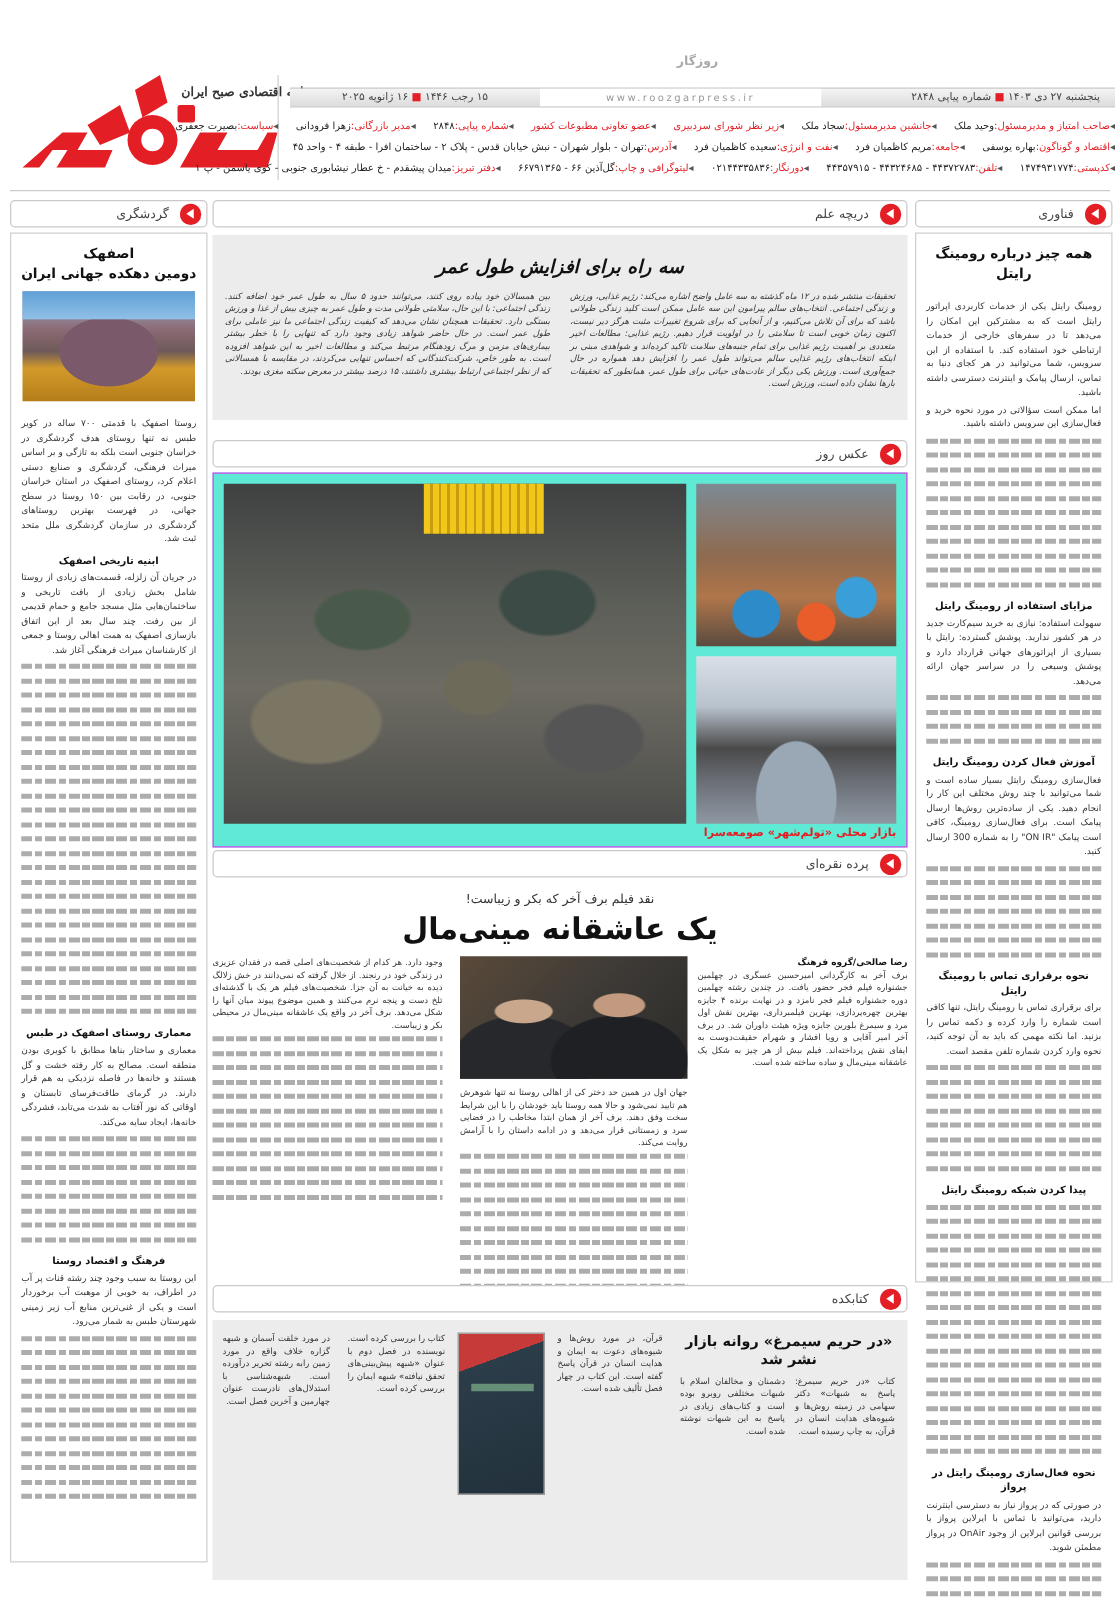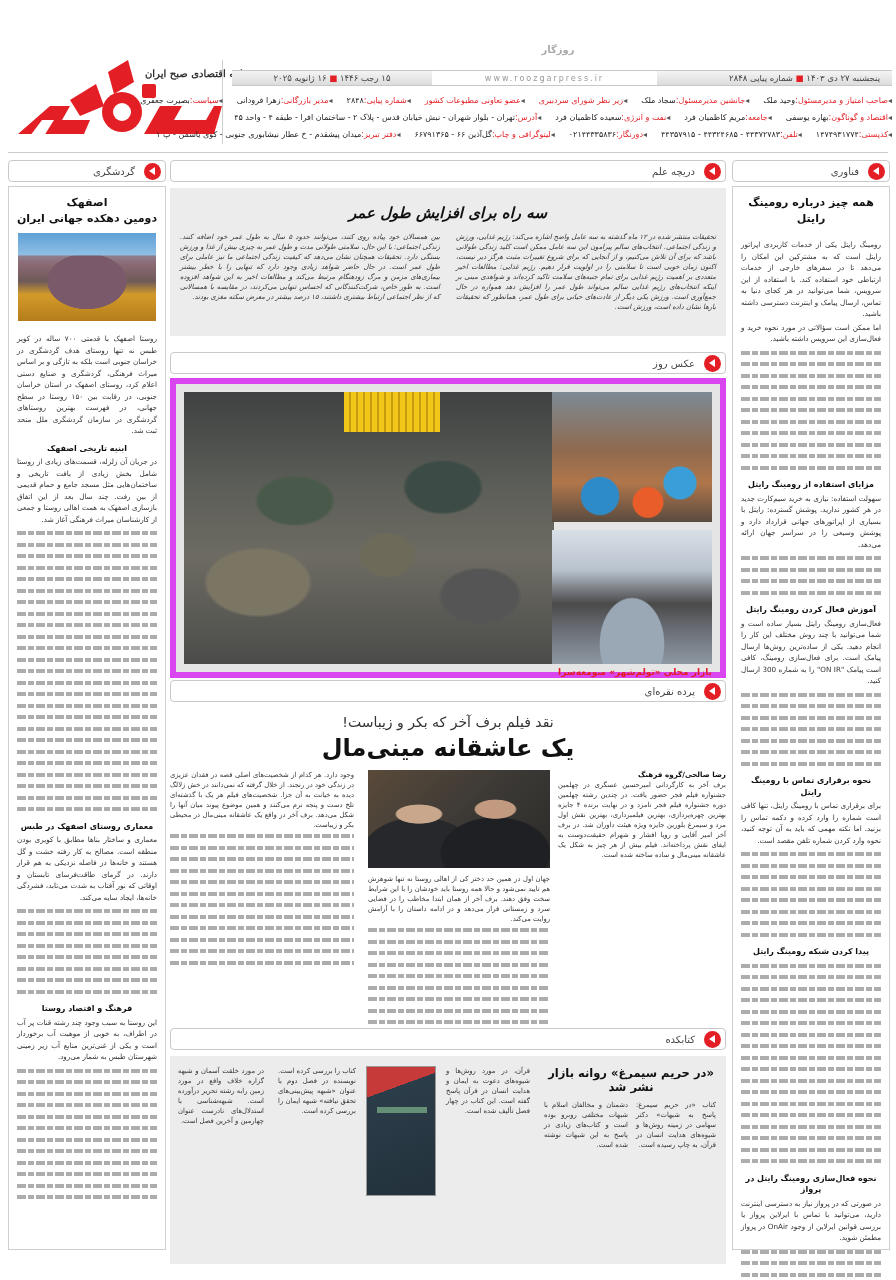--- a/index.html
+++ b/index.html
@@ -48,21 +48,21 @@
   .fill-lines span::before { content: ""; position: absolute; right: 0; left: 0; top: 4px; height: 4px; background: repeating-linear-gradient(90deg, #6a6a6a 0 9px, transparent 9px 11px, #6a6a6a 11px 17px, transparent 17px 19px); opacity: 0.55; }
 
   
   .sci { margin-top: 6px; background: #ececec; padding: 8px 10px; height: 148px; font-style: italic; }
   .sci h2 { text-align: center; font-size: 15px; font-weight: bold; color: #111; margin: 8px 0 10px; }
   .sci .cols { display: flex; gap: 16px; }
   .sci .cols > div { flex: 1; font-size: 6.8px; line-height: 10px; text-align: justify; color: #333; }
 
   
   .photo-sec { position: absolute; top: 192px; left: 0; width: 556px; }
-  .photo-area { margin-top: 4px; border: 6px solid #d946ef; height: 300px; position: relative; background: #e5e5e5; }
+  .photo-area { margin-top: 4px; border: 1px solid #d946ef; height: 300px; position: relative; background: #5eead4; }
   .ph-main { position: absolute; left: 8px; top: 8px; width: 370px; height: 272px;
     background:
       radial-gradient(ellipse at 30% 40%, #4a5a4a 0 10%, transparent 11%),
       radial-gradient(ellipse at 55% 60%, #6d6a5a 0 9%, transparent 10%),
       radial-gradient(ellipse at 70% 35%, #3c4b45 0 10%, transparent 11%),
       radial-gradient(ellipse at 20% 70%, #7b7564 0 12%, transparent 13%),
       radial-gradient(ellipse at 80% 75%, #555 0 9%, transparent 10%),
       linear-gradient(180deg, #3f4142 0%, #5c5e58 35%, #6d6b62 60%, #4b4c4a 100%); }
   .ph-main .crate { position: absolute; left: 160px; top: 0; width: 96px; height: 40px; background: repeating-linear-gradient(90deg, #f3c61a 0 5px, #c89c10 5px 7px); }
   .ph-top { position: absolute; right: 8px; top: 8px; width: 160px; height: 130px;
@@ -72,21 +72,21 @@
       radial-gradient(circle at 80% 70%, #3a9ed8 0 10%, transparent 11%),
       linear-gradient(180deg, #7d8a94 0%, #8f6a4f 45%, #b0764a 70%, #5a4b40 100%); }
   .ph-bot { position: absolute; right: 8px; top: 146px; width: 160px; height: 134px;
     background:
       radial-gradient(ellipse at 50% 85%, #9aa7b5 0 28%, transparent 29%),
       linear-gradient(180deg, #d9dfe6 0%, #b8c2cd 30%, #4a4a4a 55%, #6b6f76 75%, #8e98a3 100%); }
   .ph-caption { position: absolute; right: 8px; top: 283px; font-size: 9px; color: #e31e24; font-weight: bold; }
 
   
   .film-sec { position: absolute; top: 520px; left: 0; width: 556px; }
-  .film-kicker { text-align: center; font-size: 14px; color: #333; margin-top: 12px; }
+  .film-kicker { text-align: center; font-size: 10px; color: #333; margin-top: 12px; }
   .film-title { text-align: center; font-size: 24px; font-weight: bold; color: #111; margin: 4px 0 8px; letter-spacing: 0.5px; }
   .film-body { position: relative; height: 288px; }
   .film-col { position: absolute; top: 0; font-size: 6.8px; line-height: 10px; text-align: justify; color: #333; }
   .film-photo { position: absolute; right: 176px; top: 0; width: 182px; height: 98px;
     background:
       radial-gradient(ellipse at 28% 45%, #c9a78c 0 12%, transparent 13%),
       radial-gradient(ellipse at 70% 40%, #c29a80 0 11%, transparent 12%),
       radial-gradient(ellipse at 70% 85%, #1e2024 0 30%, transparent 31%),
       radial-gradient(ellipse at 28% 85%, #26282b 0 30%, transparent 31%),
       linear-gradient(135deg, #5a4a3a 0%, #3d3a36 50%, #2b2a28 100%); }
@@ -167,21 +167,21 @@
     </div>
   </div>
 </header>
 <div class="top-rule"></div>
 
 <aside class="col-right">
   <div class="sec-head">
     <span class="badge"></span>
     <span>فناوری</span>
   </div>
-  <div class="boxed" style="margin-top:4px;height:1064px;">
+  <div class="boxed" style="margin-top:4px;height:840px;">
     <div class="col-title">همه چیز درباره رومینگ رایتل</div>
     <div class="col-body txt">
       <p>رومینگ رایتل یکی از خدمات کاربردی اپراتور رایتل است که به مشترکین این امکان را می‌دهد تا در سفرهای خارجی از خدمات ارتباطی خود استفاده کند. با استفاده از این سرویس، شما می‌توانید در هر کجای دنیا به تماس، ارسال پیامک و اینترنت دسترسی داشته باشید.</p>
       <p>اما ممکن است سؤالاتی در مورد نحوه خرید و فعال‌سازی این سرویس داشته باشید.</p>
       <div class="fill-lines">
           <span></span>
           <span></span>
           <span></span>
           <span></span>
           <span></span>

